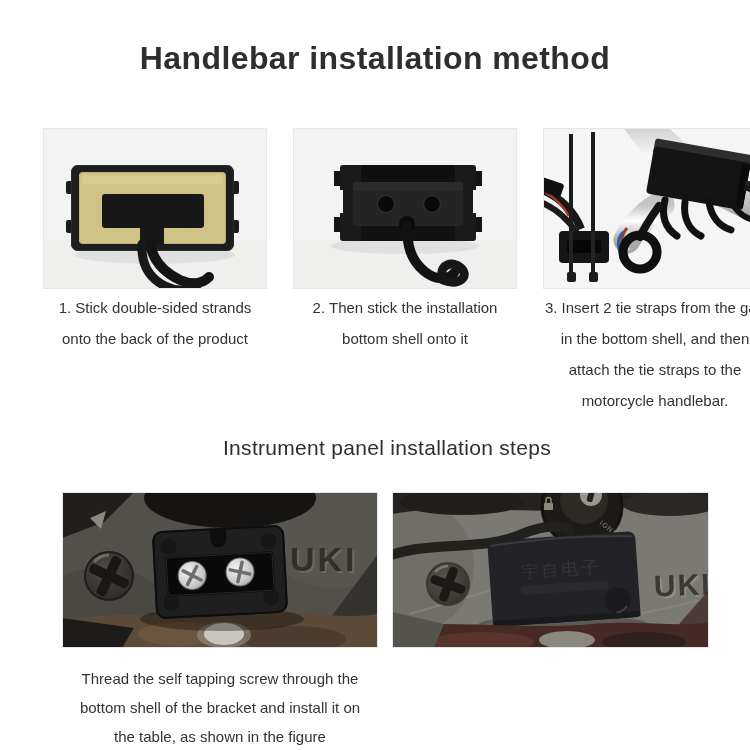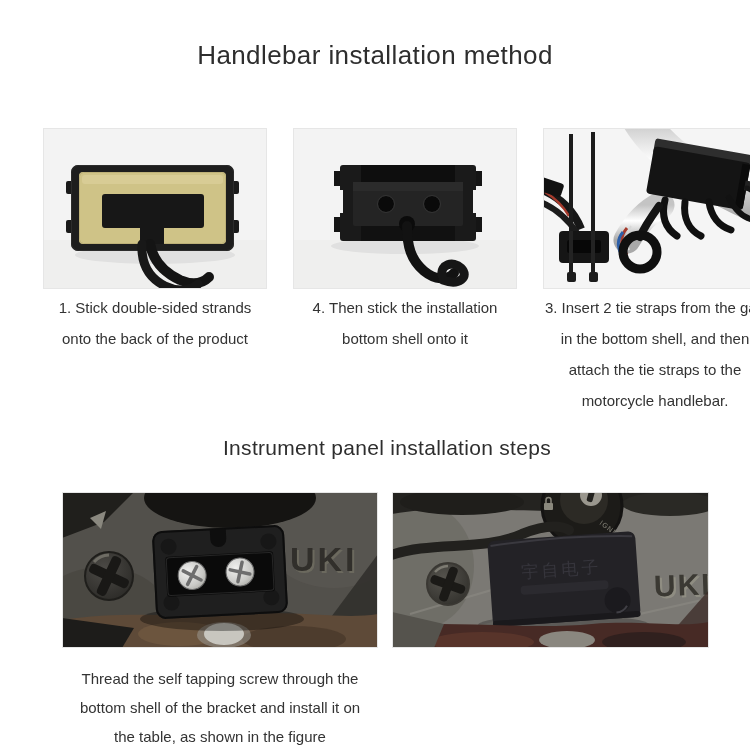--- a/index.html
+++ b/index.html
@@ -1,19 +1,19 @@
 <!DOCTYPE html>
 <html><head>
 <meta charset="utf-8">
 <style>
   html,body{margin:0;padding:0;background:#fff;}
   .page{position:relative;width:750px;height:750px;background:#ffffff;
         font-family:"Liberation Sans",sans-serif;overflow:hidden;}
   .title1{position:absolute;top:40px;left:0;width:100%;margin:0;text-align:center;
-          font-size:26px;font-weight:400;color:#2e2e2e;letter-spacing:.4px;}
+          font-size:32px;font-weight:700;color:#2e2e2e;letter-spacing:.4px;}
   .title2{position:absolute;top:436px;left:12px;width:100%;margin:0;text-align:center;
           font-size:21px;font-weight:400;color:#2e2e2e;letter-spacing:.3px;}
   .row{position:absolute;display:flex;}
   .row1{top:128px;left:34px;gap:8px;}
   .row2{top:492px;left:55px;gap:7px;}
   figure{margin:0;display:flex;flex-direction:column;align-items:center;}
   .photo{background:#f3f3f3;outline:1px solid #e6e6e6;outline-offset:-1px;line-height:0;}
   .photo svg{display:block;}
   .cap{white-space:pre-line;text-align:center;color:#333;font-size:15px;}
   .cap1{line-height:31px;margin-top:3px;width:242px;}
@@ -80,21 +80,21 @@
             <circle cx="93" cy="76" r="8.5" fill="none" stroke="#333" stroke-width="1"></circle>
             <circle cx="139" cy="76" r="8.5" fill="none" stroke="#333" stroke-width="1"></circle>
             <circle cx="114" cy="96" r="8" fill="#0b0b0b"></circle>
           </g>
           <g>
             <path d="M114,98 C114,118 118,132 131,143 C142,152 154,153 161,145" stroke="#121212" stroke-width="10" fill="none" stroke-linecap="round"></path>
             <path d="M150,152 C166,158 177,149 168,140 C160,132 147,137 149,147" stroke="#161616" stroke-width="9" fill="none" stroke-linecap="round"></path>
           </g>
         </svg>
       </div>
-      <figcaption class="cap cap1">4. Then stick the installation
+      <figcaption class="cap cap1">2. Then stick the installation
 bottom shell onto it</figcaption>
     </figure>
 
     <figure>
       <div class="photo">
         <svg width="224" height="161" viewBox="0 0 224 161">
           <defs>
             <linearGradient id="g3c" x1="0" y1="0" x2="0" y2="1">
               <stop offset="0" stop-color="#c4c4c4"></stop>
               <stop offset="0.45" stop-color="#ffffff"></stop>

